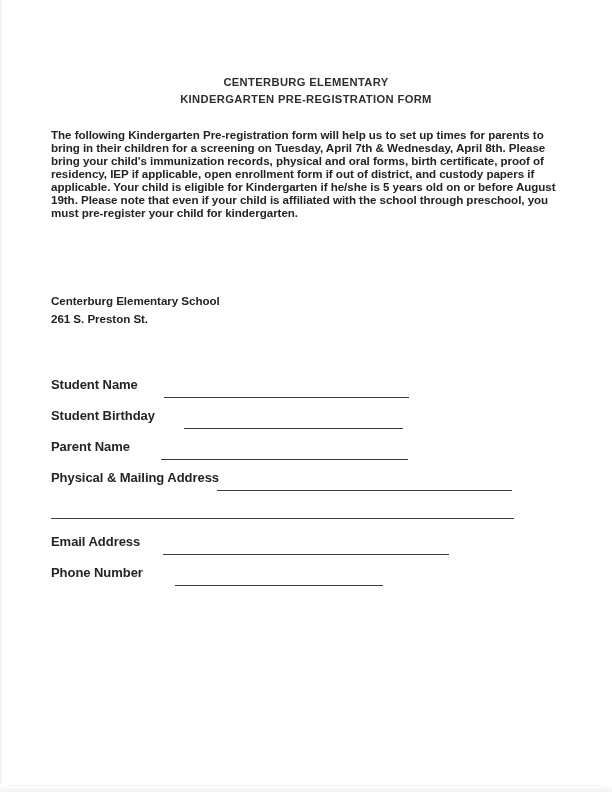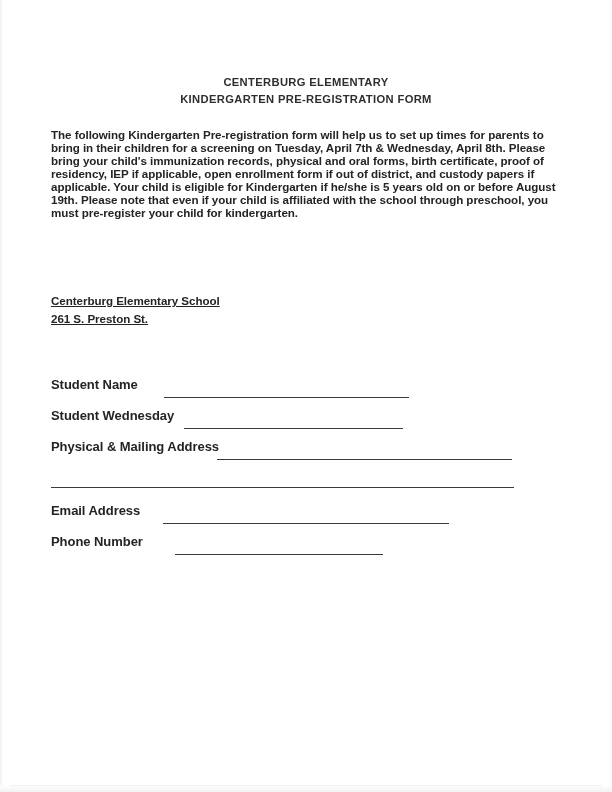--- a/index.html
+++ b/index.html
@@ -87,21 +87,21 @@
   .address-block {
     position: absolute;
     left: 51px;
     top: 292px;
     font-size: 11.6px;
     font-weight: bold;
     color: #242424;
     line-height: 17.5px;
     letter-spacing: -0.05px;
   }
-  .address-line { white-space: nowrap; text-decoration: underline; }
+  .address-line { white-space: nowrap; }
 
   .form-fields {
     position: absolute;
     left: 51px;
     top: 370px;
     width: 512px;
   }
 
   .field-row {
     position: relative;
@@ -157,24 +157,28 @@
   </div>
 
   <div class="form-fields">
 
     <div class="field-row">
       <span class="field-label">Student Name</span>
       <span class="field-rule" style="left: 113px; width: 245px; background: rgb(58, 58, 58);"></span>
     </div>
 
     <div class="field-row">
-      <span class="field-label">Student Wednesday</span>
+      <span class="field-label">Student Birthday</span>
       <span class="field-rule" style="left: 133px; width: 219px; background: rgb(58, 58, 58);"></span>
     </div>
 
+    <div class="field-row">
+      <span class="field-label">Parent Name</span>
+      <span class="field-rule" style="left: 110px; width: 247px; background: rgb(58, 58, 58);"></span>
+    </div>
 
     <div class="field-row">
       <span class="field-label">Physical &amp; Mailing Address</span>
       <span class="field-rule" style="left: 166px; width: 295px; background: rgb(58, 58, 58);"></span>
     </div>
 
     <div class="standalone-rule-row">
       <span class="standalone-rule" style="left: 0px; width: 463px; background: rgb(58, 58, 58);"></span>
     </div>
 

